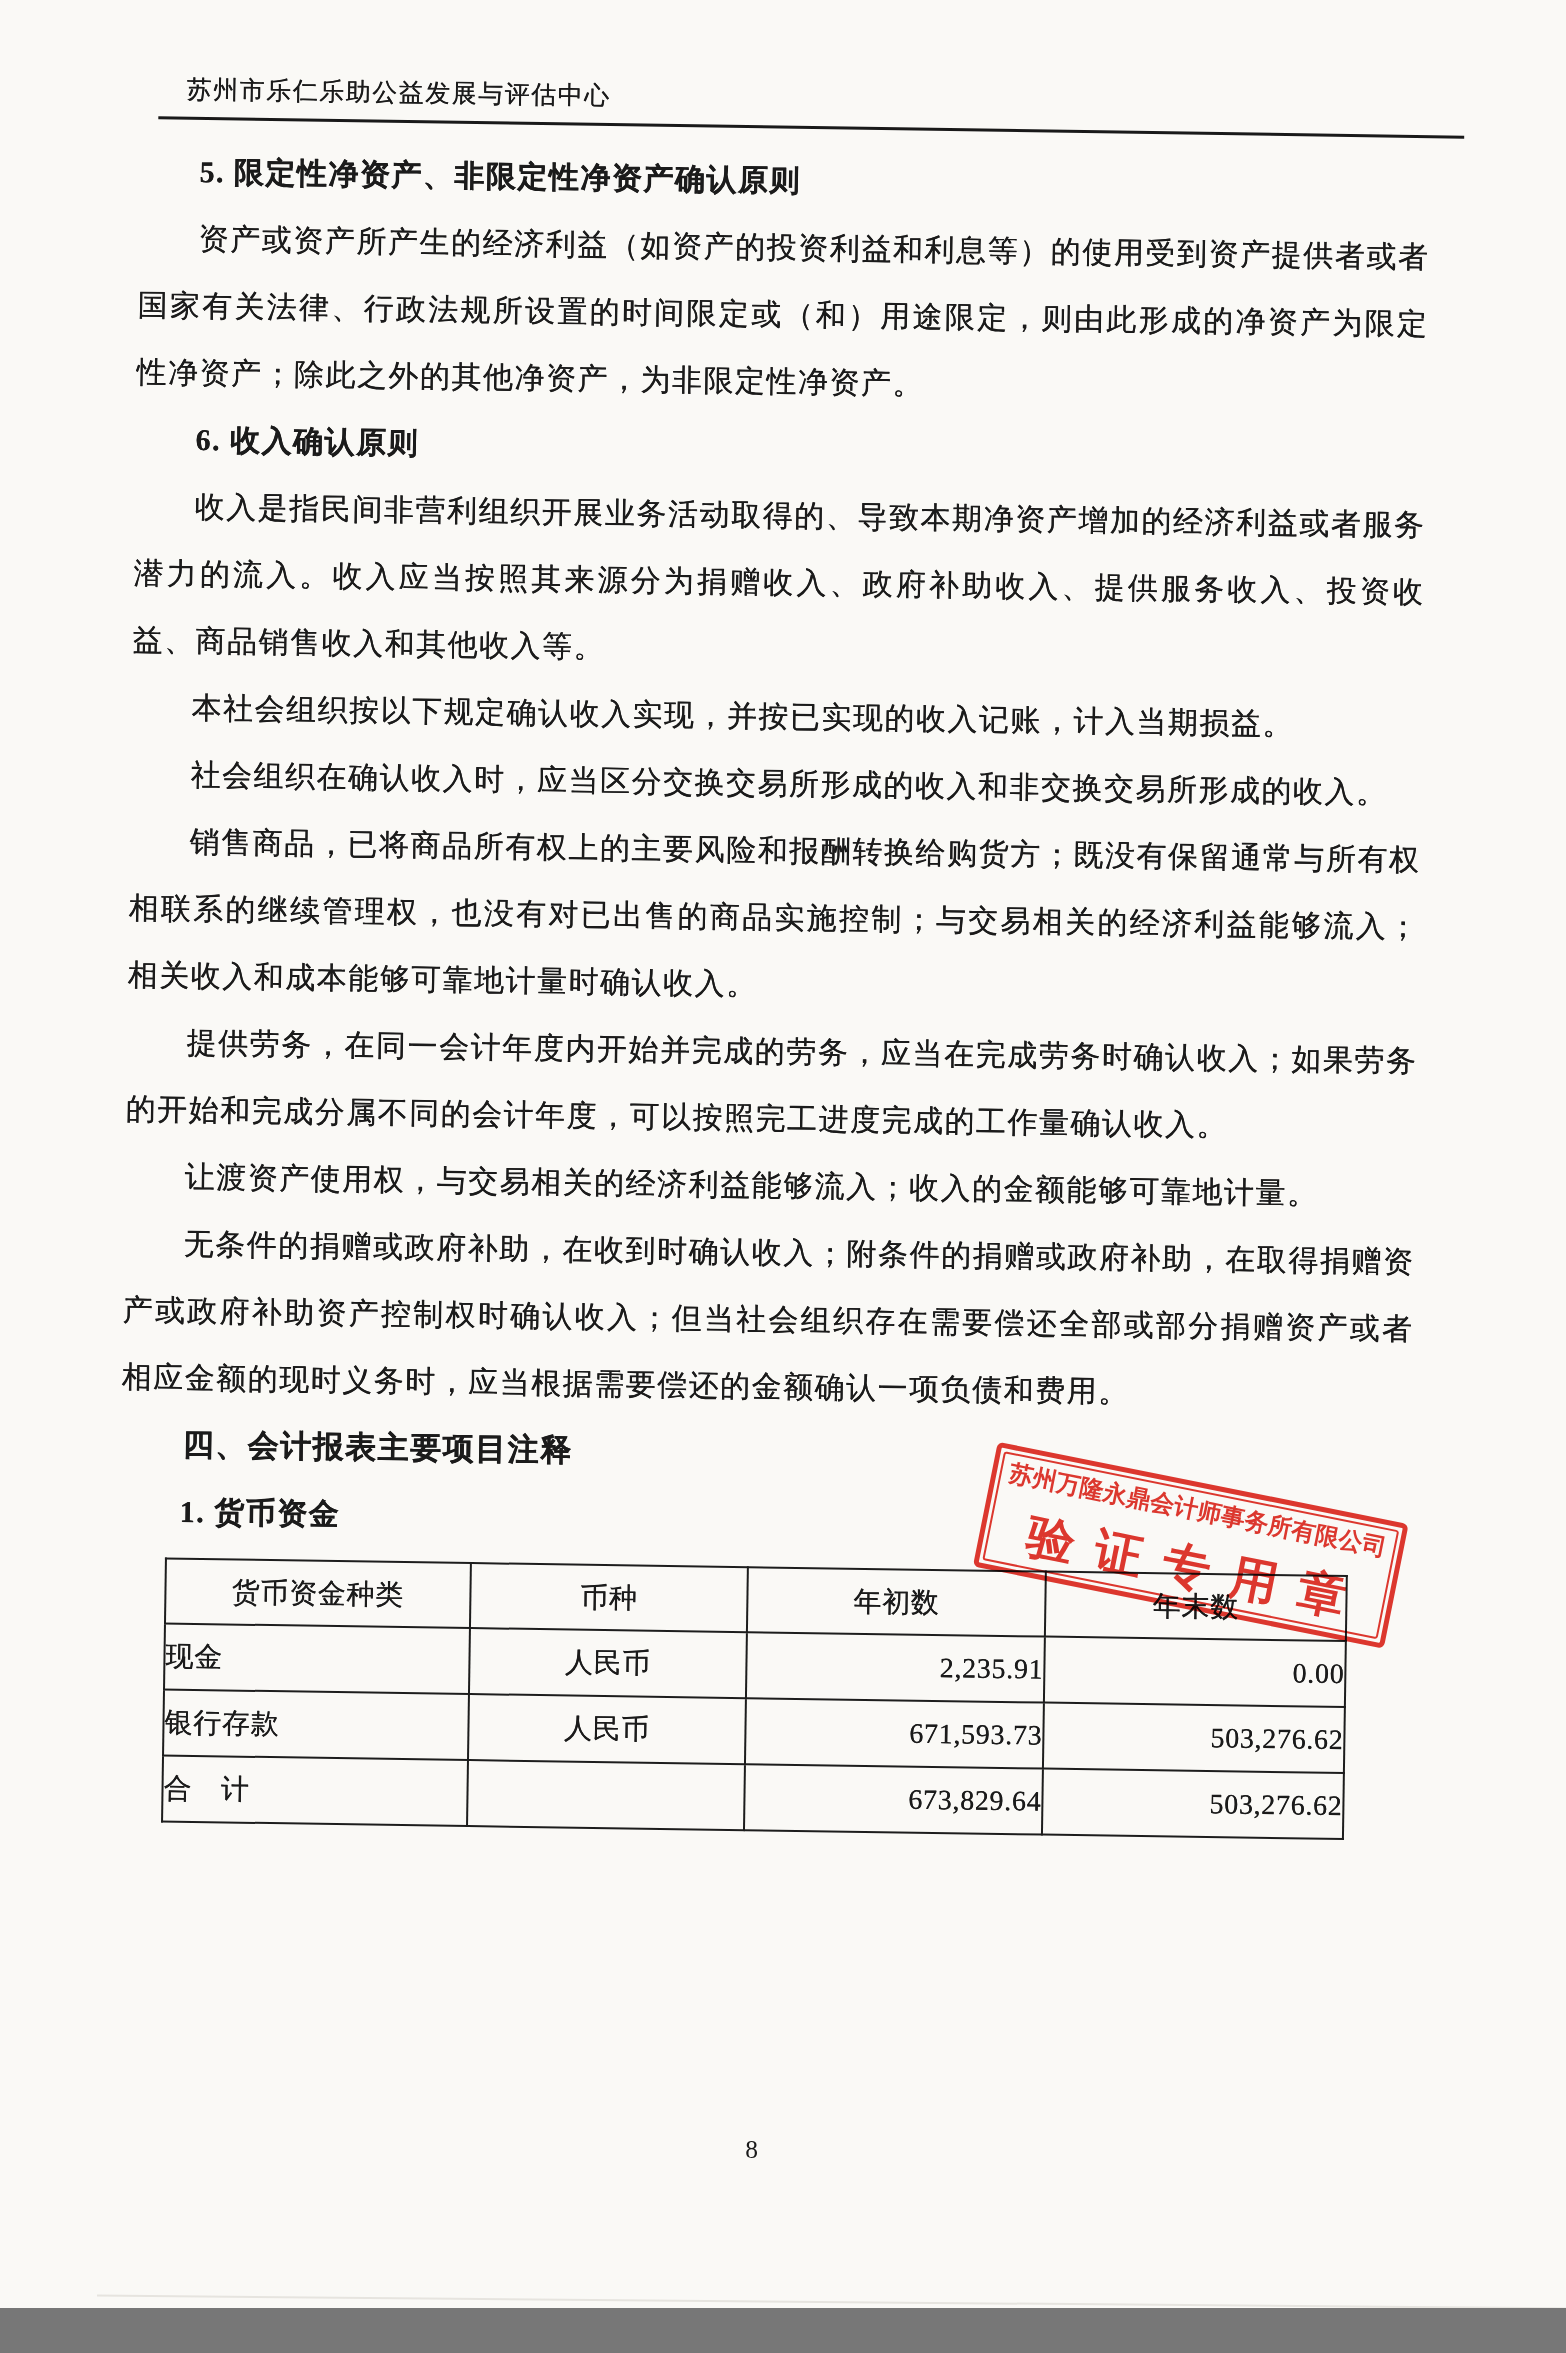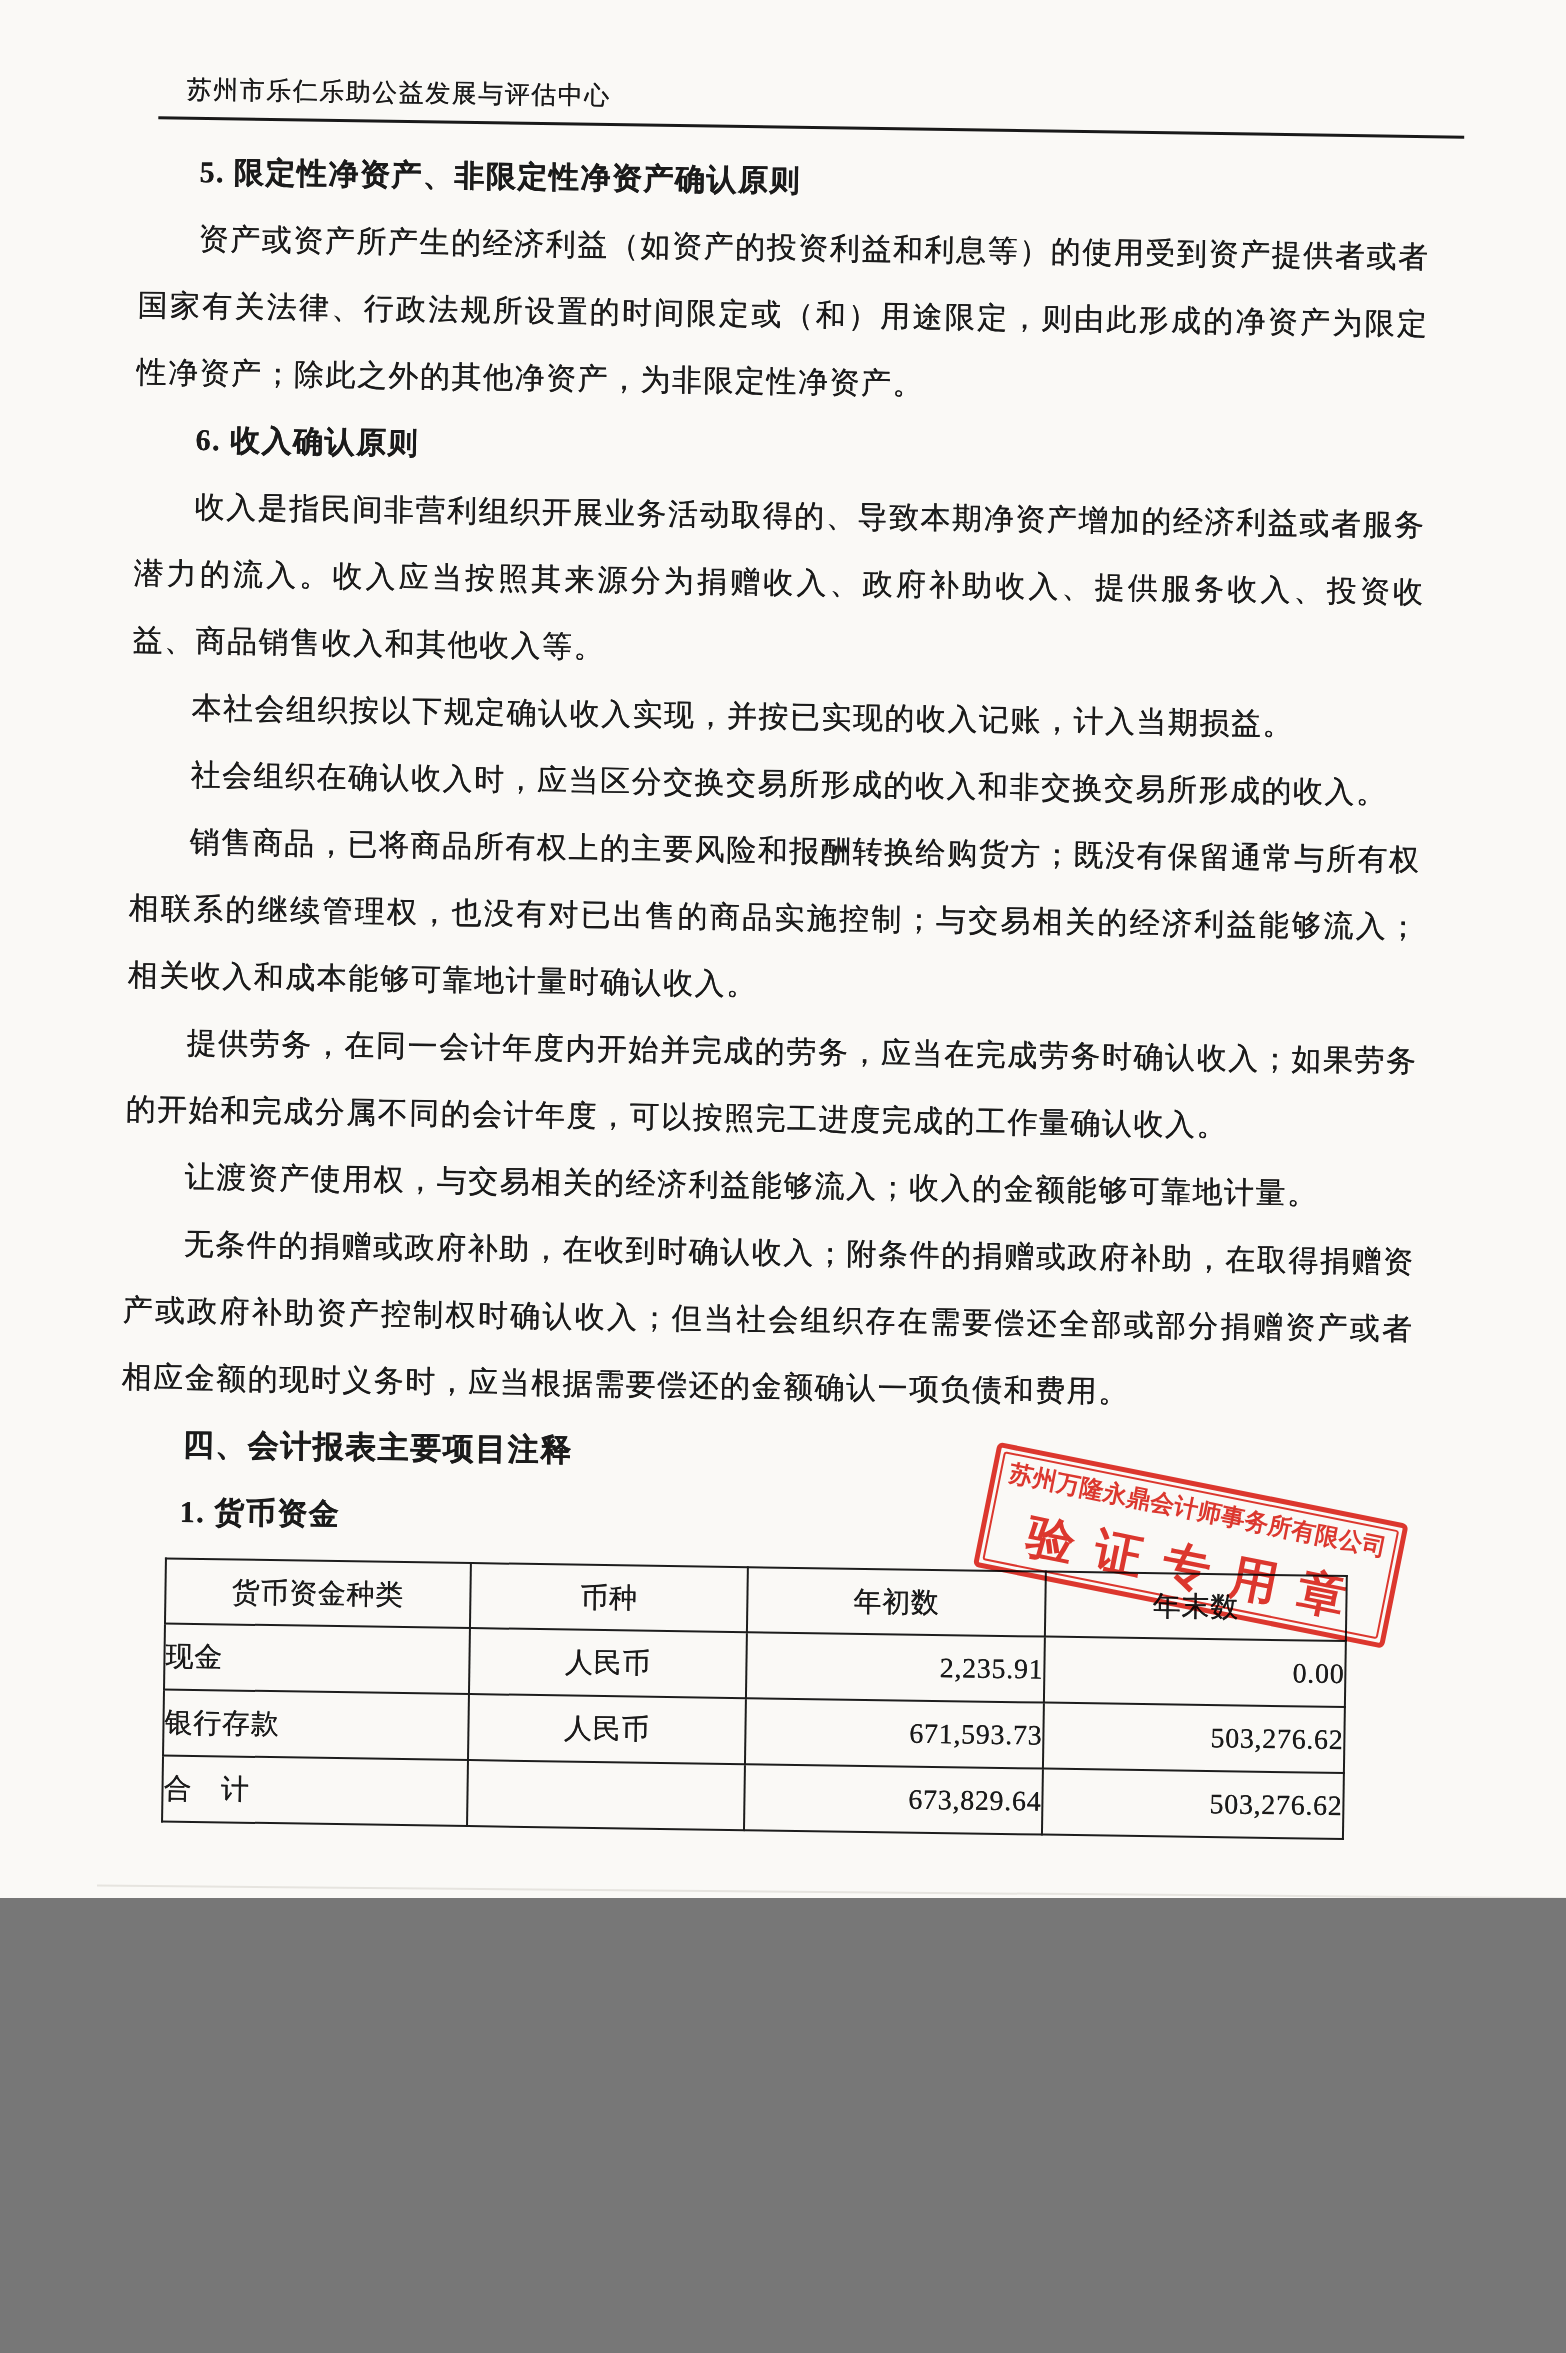--- a/index.html
+++ b/index.html
@@ -1,18 +1,18 @@
 <!DOCTYPE html>
 <html style="font-size:12px"><head>
 <meta charset="utf-8">
 <style>
   html,body{margin:0;padding:0;background:#777;}
   .sheet{
     position:relative;
-    width:1566px;height:1898px;
+    width:1566px;height:2308px;
     margin:0 auto;
     background:#faf9f6;
     overflow:hidden;
     font-family:"Liberation Serif","DejaVu Serif",serif;
     color:#1b1b1b;
   }
   .tilt{
     position:absolute;left:141px;top:72px;width:1291px;
     transform:rotate(0.85deg);
     transform-origin:0 0;

